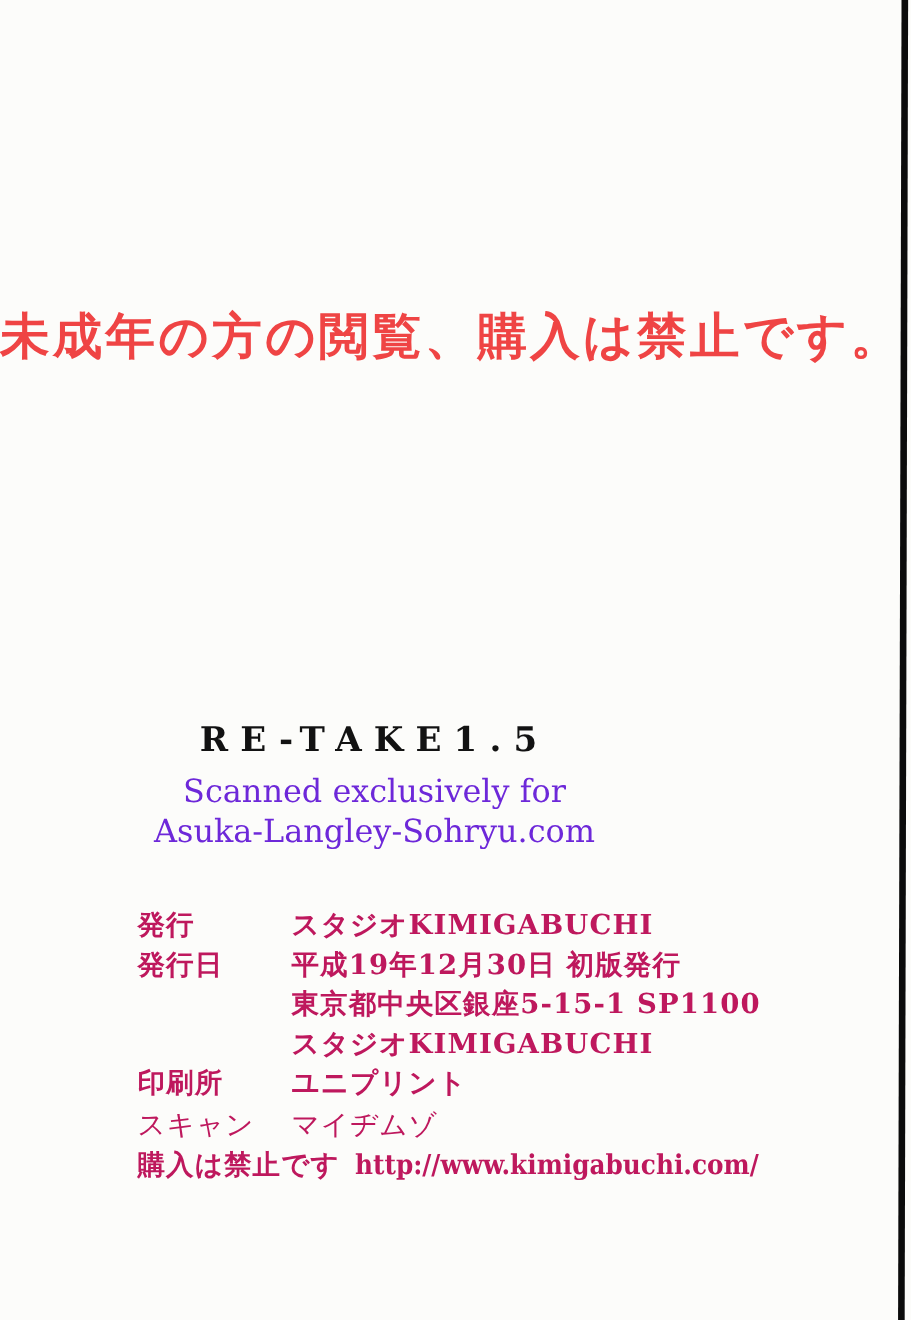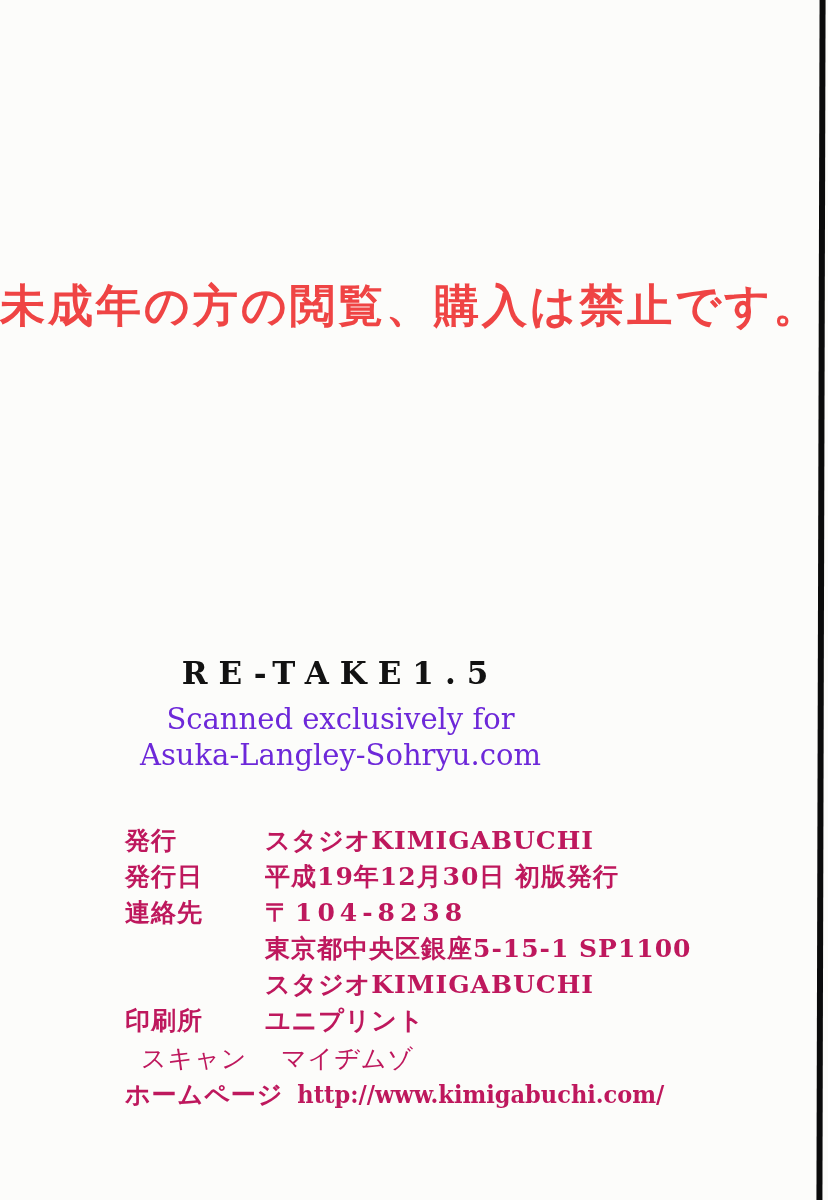--- a/index.html
+++ b/index.html
@@ -77,21 +77,20 @@
     color: #be185d;
   }
   .colophon .label {
     display: inline-block;
     min-width: 126px;
     flex-shrink: 0;
   }
   .colophon .row.normal-weight {
     font-weight: 500;
     margin-top: 2px;
-    margin-left: 16px;
   }
   .colophon .value.spaced {
     letter-spacing: 5px;
   }
   .colophon .value.condensed {
     letter-spacing: 0px;
     font-stretch: condensed;
   }
 </style>
 </head>
@@ -112,38 +111,34 @@
   <div class="colophon">
     <div class="row">
       <span class="label">発行</span>
       <span class="value">スタジオKIMIGABUCHI</span>
     </div>
     <div class="row">
       <span class="label">発行日</span>
       <span class="value">平成19年12月30日 初版発行</span>
     </div>
     <div class="row">
-      <span class="label">連絡先</span>
-      <span class="value spaced">〒104-8238</span>
-    </div>
-    <div class="row">
       <span class="label"></span>
       <span class="value">東京都中央区銀座5-15-1 SP1100</span>
     </div>
     <div class="row">
       <span class="label"></span>
       <span class="value">スタジオKIMIGABUCHI</span>
     </div>
     <div class="row">
       <span class="label">印刷所</span>
       <span class="value">ユニプリント</span>
     </div>
     <div class="row normal-weight">
       <span class="label">スキャン</span>
       <span class="value">マイヂムゾ</span>
     </div>
     <div class="row">
-      <span class="label">ホームページ</span>
+      <span class="label">購入は禁止です</span>
       <span class="value condensed">http://www.kimigabuchi.com/</span>
     </div>
   </div>
 
 </div>
 
 </body></html>

